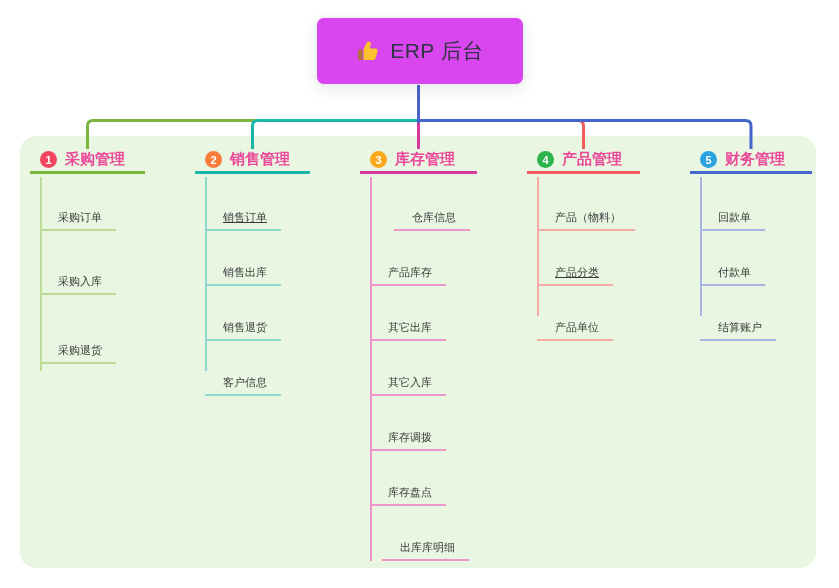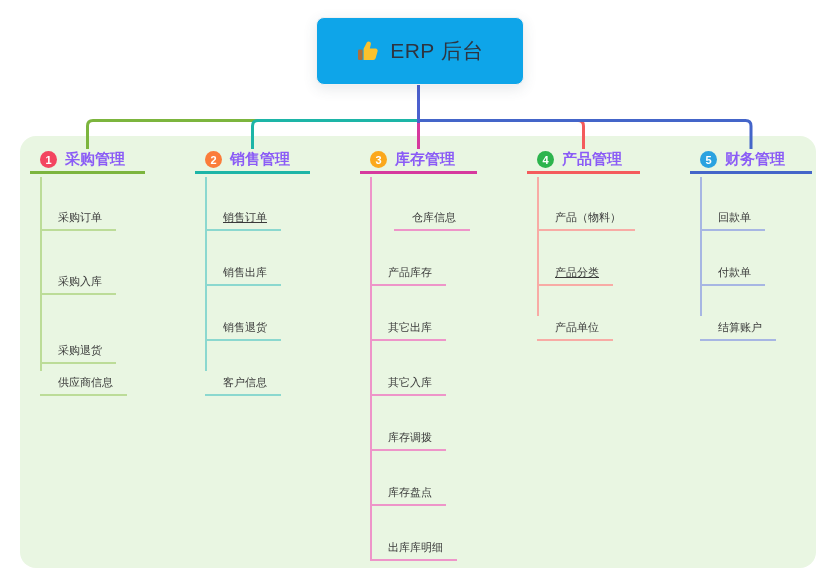--- a/index.html
+++ b/index.html
@@ -14,41 +14,41 @@
 
   .panel {
     position:absolute; left:20px; top:136px; width:796px; height:432px;
     border-radius:16px; background:#e9f6e2;
   }
 
   .connector-svg { position:absolute; left:0; top:0; width:839px; height:588px; pointer-events:none; }
 
   .root-card {
     position:absolute; left:316px; top:17px; width:208px; height:68px;
-    background:#0ea5e9; border:1px solid #f1f1f1; border-radius:8px;
+    background:#d946ef; border:1px solid #f1f1f1; border-radius:8px;
     box-shadow:0 4px 14px rgba(60,70,90,0.12);
     display:flex; align-items:center; justify-content:center; gap:10px;
     cursor:pointer;
   }
   .root-card .root-label { font-size:21px; font-weight:500; color:#2e3440; letter-spacing:0.5px; }
   .root-card svg { display:block; }
 
   .branch { position:absolute; top:148px; }
   .branch-title {
     height:26px; border-bottom:3px solid #999;
     display:flex; align-items:center; gap:8px; padding-left:10px;
     cursor:pointer;
   }
   .branch-title .badge {
     width:17px; height:17px; border-radius:50%;
     color:#fff; font-size:11px; font-weight:bold;
     display:flex; align-items:center; justify-content:center;
     flex:0 0 17px;
   }
-  .branch-title .branch-label { font-size:15px; font-weight:600; color:#8b5cf6; white-space:nowrap; }
+  .branch-title .branch-label { font-size:15px; font-weight:600; color:#ec4899; white-space:nowrap; }
 
   .trunk { position:absolute; left:10px; top:29px; width:2px; }
 
   .child {
     position:absolute; left:10px; height:26px;
     padding:0 14px 0 18px; border-bottom:2px solid #000000;
     font-size:11px; color:#3a3a3a; line-height:25px; white-space:nowrap;
     cursor:pointer;
   }
 </style>
@@ -80,21 +80,20 @@
 
   <div class="branch" style="left:30px; width:115px;">
     <div class="branch-title" style="border-bottom-color: rgb(124, 181, 62);">
       <span class="badge" style="background-color: rgb(243, 69, 95);">1</span>
       <span class="branch-label">采购管理</span>
     </div>
     <div class="trunk" style="height: 194px; background-color: rgb(188, 220, 152);"></div>
     <div class="child" style="top: 57px; border-bottom-color: rgb(188, 220, 152);">采购订单</div>
     <div class="child" style="top: 112px; border-bottom-color: rgb(188, 220, 152); margin-top: 9px;">采购入库</div>
     <div class="child" style="top: 167px; border-bottom-color: rgb(188, 220, 152); margin-top: 23px;">采购退货</div>
-    <div class="child" style="top: 222px; border-bottom-color: rgb(188, 220, 152);">供应商信息</div>
   </div>
 
   <div class="branch" style="left:195px; width:115px;">
     <div class="branch-title" style="border-bottom-color: rgb(29, 181, 167);">
       <span class="badge" style="background-color: rgb(251, 124, 58);">2</span>
       <span class="branch-label">销售管理</span>
     </div>
     <div class="trunk" style="height: 194px; background-color: rgb(139, 216, 207);"></div>
     <div class="child" style="top: 57px; border-bottom-color: rgb(139, 216, 207); text-decoration: underline;">销售订单</div>
     <div class="child" style="top: 112px; border-bottom-color: rgb(139, 216, 207);">销售出库</div>
@@ -107,21 +106,21 @@
       <span class="badge" style="background-color: rgb(251, 168, 28);">3</span>
       <span class="branch-label">库存管理</span>
     </div>
     <div class="trunk" style="height: 384px; background-color: rgb(238, 149, 201);"></div>
     <div class="child" style="top: 57px; border-bottom-color: rgb(238, 149, 201); margin-left: 24px;">仓库信息</div>
     <div class="child" style="top: 112px; border-bottom-color: rgb(238, 149, 201);">产品库存</div>
     <div class="child" style="top: 167px; border-bottom-color: rgb(238, 149, 201);">其它出库</div>
     <div class="child" style="top: 222px; border-bottom-color: rgb(238, 149, 201);">其它入库</div>
     <div class="child" style="top: 332px; border-bottom-color: rgb(238, 149, 201);">库存盘点</div>
     <div class="child" style="top: 277px; border-bottom-color: rgb(238, 149, 201);">库存调拨</div>
-    <div class="child" style="top: 387px; border-bottom-color: rgb(238, 149, 201);">出库库明细</div>
+    <div class="child" style="top: 387px; border-bottom-color: rgb(238, 149, 201); margin-left: 12px;">出库库明细</div>
   </div>
 
   <div class="branch" style="left:527px; width:113px;">
     <div class="branch-title" style="border-bottom-color: rgb(244, 91, 92);">
       <span class="badge" style="background-color: rgb(45, 180, 77);">4</span>
       <span class="branch-label">产品管理</span>
     </div>
     <div class="trunk" style="height: 139px; background-color: rgb(248, 171, 165);"></div>
     <div class="child" style="top: 57px; border-bottom-color: rgb(248, 171, 165);">产品（物料）</div>
     <div class="child" style="top: 112px; border-bottom-color: rgb(248, 171, 165); text-decoration: underline;">产品分类</div>

